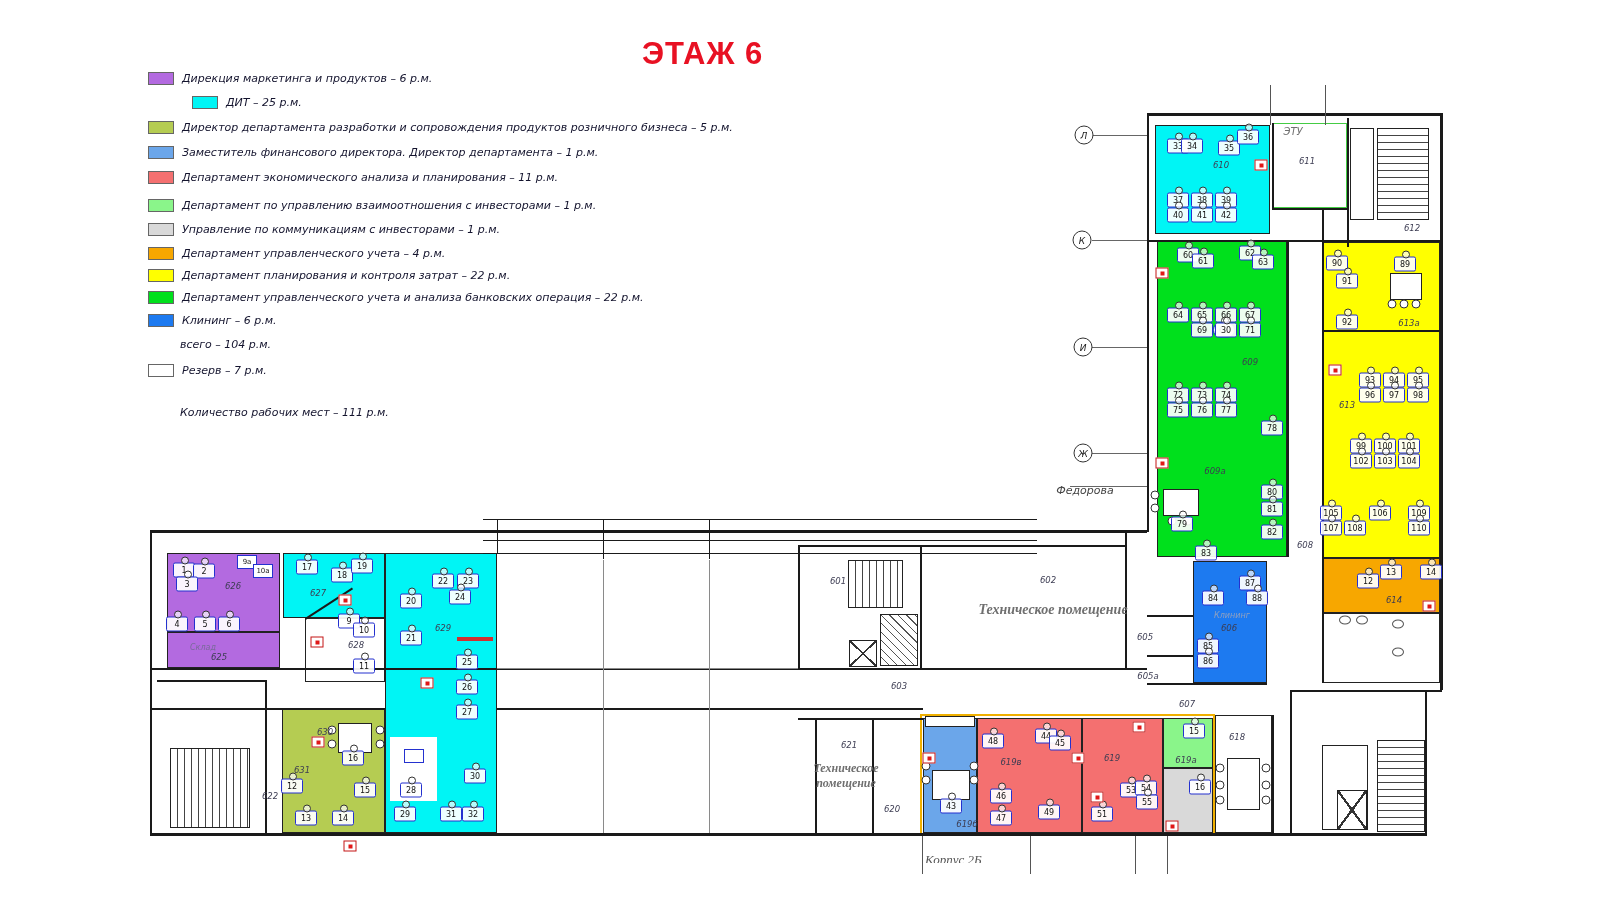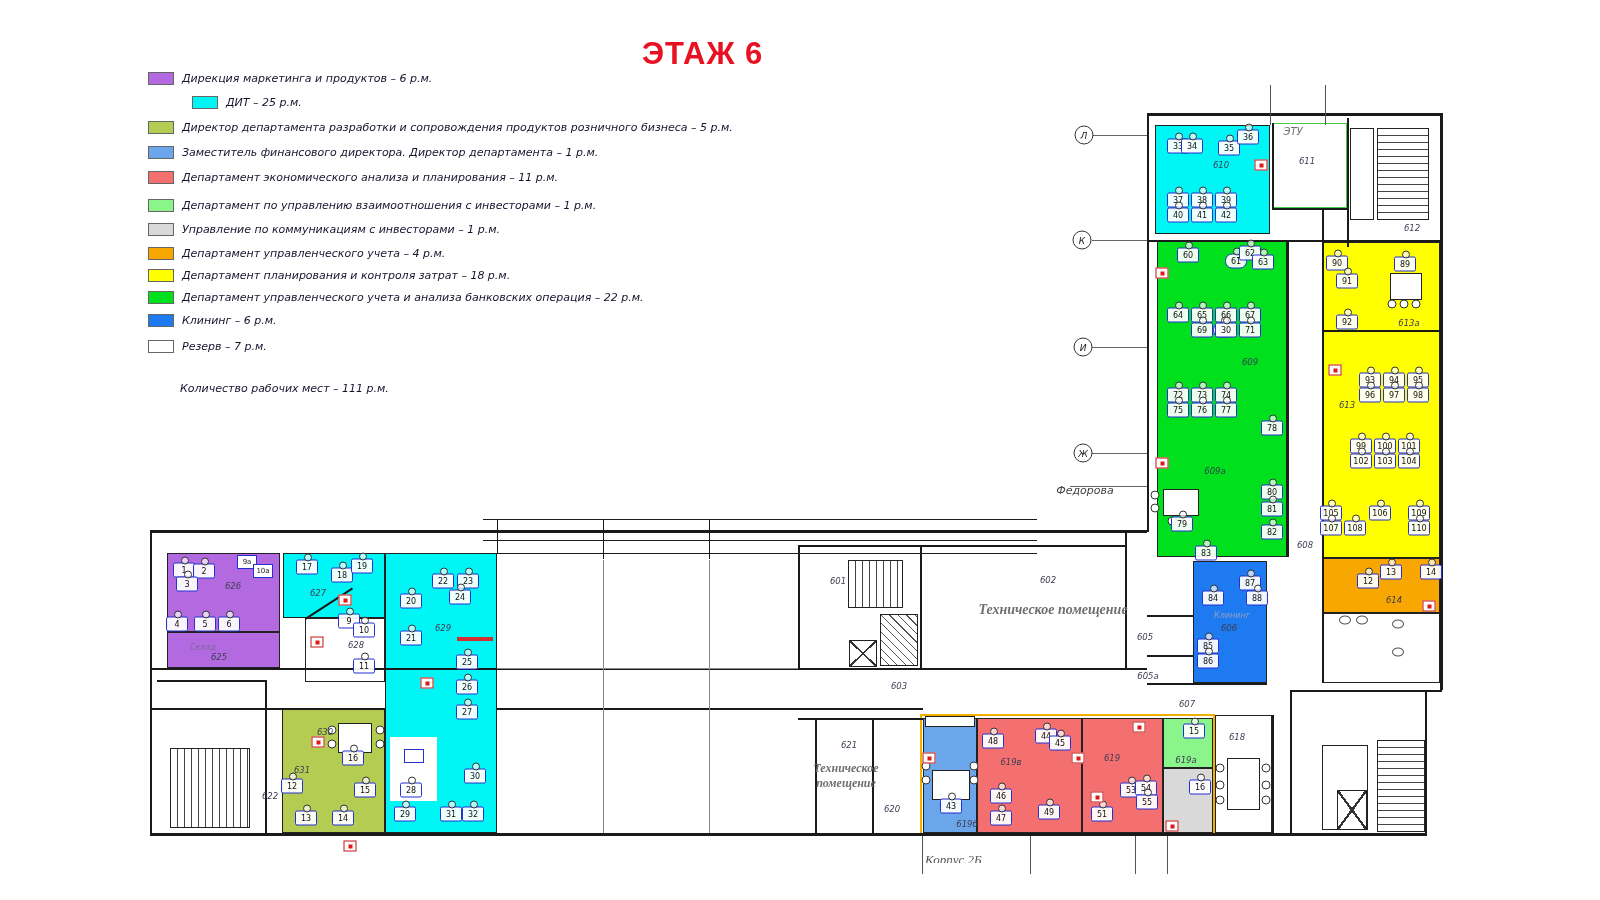--- a/index.html
+++ b/index.html
@@ -84,29 +84,33 @@
       <div class="lrow" style="margin-top: 11px;">
         <div class="sw" style="background: rgb(217, 217, 217);"></div>
         <div class="ltext">Управление по коммуникациям с инвесторами – 1 р.м.</div>
       </div>
       <div class="lrow" style="margin-top: 11px;">
         <div class="sw" style="background: rgb(247, 167, 0);"></div>
         <div class="ltext">Департамент управленческого учета – 4 р.м.</div>
       </div>
       <div class="lrow" style="margin-top: 9px;">
         <div class="sw" style="background: rgb(255, 255, 0);"></div>
-        <div class="ltext">Департамент планирования и контроля затрат – 18 р.м.</div>
+        <div class="ltext">Департамент планирования и контроля затрат – 22 р.м.</div>
       </div>
       <div class="lrow" style="margin-top: 9px;">
         <div class="sw" style="background: rgb(0, 224, 28);"></div>
         <div class="ltext">Департамент управленческого учета и анализа банковских операция – 22 р.м.</div>
       </div>
       <div class="lrow" style="margin-top: 10px;">
         <div class="sw" style="background: rgb(29, 122, 240);"></div>
         <div class="ltext">Клининг – 6 р.м.</div>
+      </div>
+      <div class="lrow" style="margin-top: 11px;">
+        <div class="sw none"></div>
+        <div class="ltext">всего  – 104 р.м.</div>
       </div>
       <div class="lrow" style="margin-top: 13px;">
         <div class="sw" style="background: rgb(255, 255, 255);"></div>
         <div class="ltext">Резерв – 7 р.м.</div>
       </div>
       <div class="lrow" style="margin-top: 29px;">
         <div class="sw none"></div>
         <div class="ltext">Количество рабочих мест – 111 р.м.</div>
       </div>
     </div>
@@ -277,21 +281,21 @@
       <div class="desk" style="left: 1192px; top: 146px;">34</div>
       <div class="desk" style="left: 1229px; top: 148px;">35</div>
       <div class="desk" style="left: 1248px; top: 137px;">36</div>
       <div class="desk" style="left: 1178px; top: 200px;">37</div>
       <div class="desk" style="left: 1202px; top: 200px;">38</div>
       <div class="desk" style="left: 1226px; top: 200px;">39</div>
       <div class="desk" style="left: 1178px; top: 215px;">40</div>
       <div class="desk" style="left: 1202px; top: 215px;">41</div>
       <div class="desk" style="left: 1226px; top: 215px;">42</div>
       <div class="desk" style="left: 1188px; top: 255px;">60</div>
-      <div class="desk" style="left: 1236px; top: 261px; border-radius: 7px;">61</div>
+      <div class="desk" style="left: 1203px; top: 261px;">61</div>
       <div class="desk" style="left: 1250px; top: 253px;">62</div>
       <div class="desk" style="left: 1263px; top: 262px;">63</div>
       <div class="desk" style="left: 1178px; top: 315px;">64</div>
       <div class="desk" style="left: 1202px; top: 315px;">65</div>
       <div class="desk" style="left: 1226px; top: 315px;">66</div>
       <div class="desk" style="left: 1250px; top: 315px;">67</div>
       <div class="desk" style="left: 1224px; top: 330px; border-radius: 7px;">68</div>
       <div class="desk" style="left: 1202px; top: 330px;">69</div>
       <div class="desk" style="left: 1226px; top: 330px;">30</div>
       <div class="desk" style="left: 1250px; top: 330px;">71</div>

